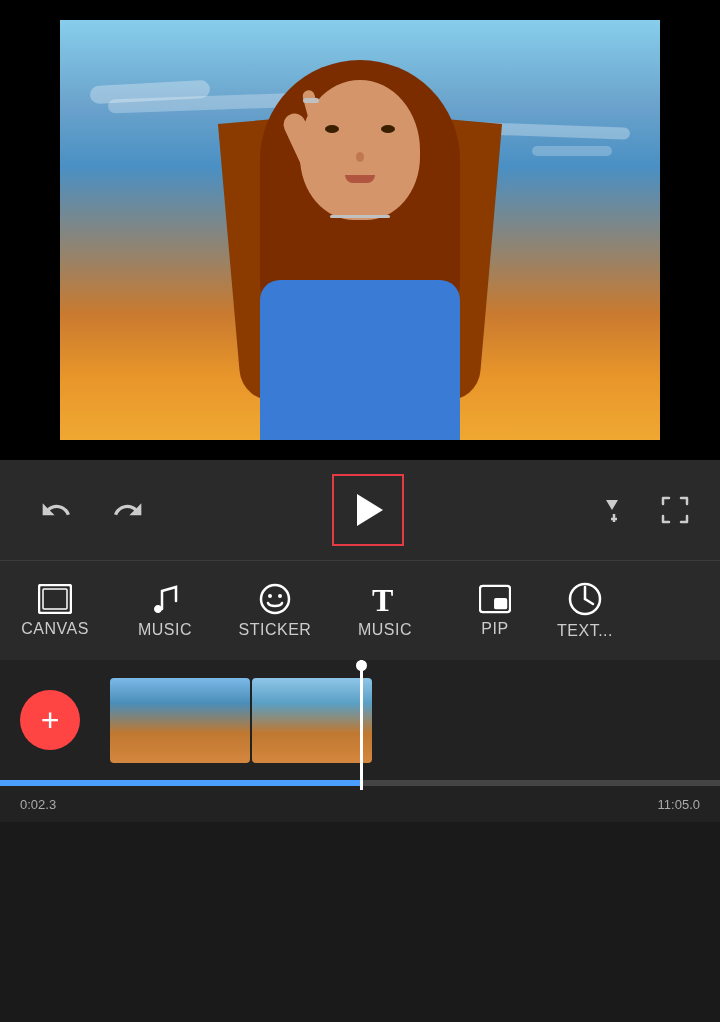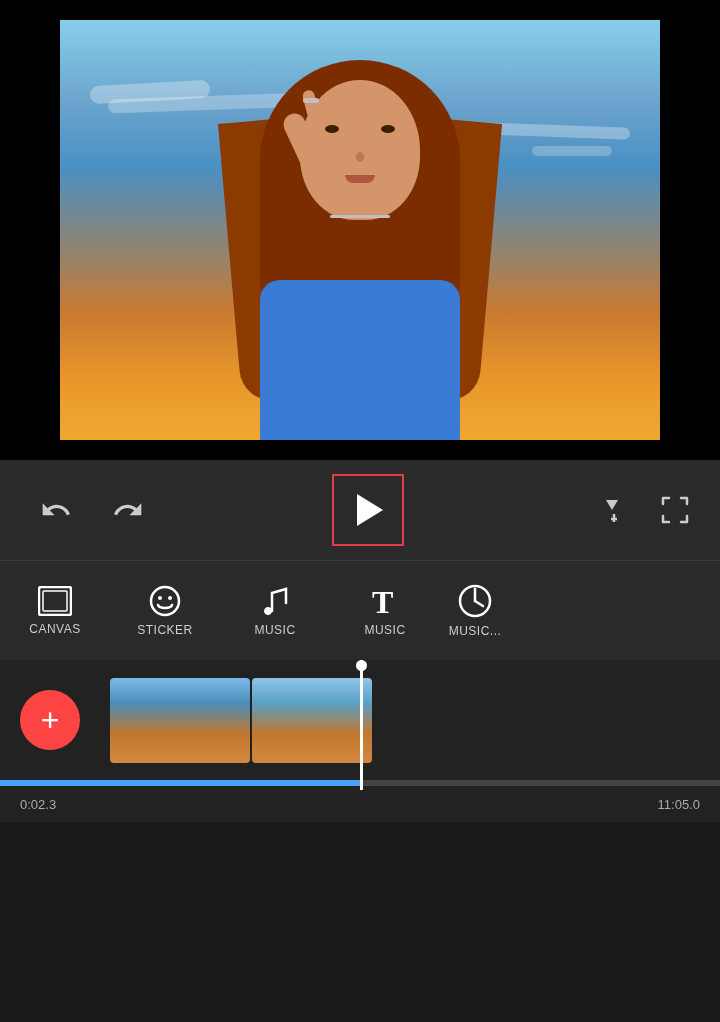--- a/index.html
+++ b/index.html
@@ -188,21 +188,21 @@
       flex-direction: column;
       align-items: center;
       justify-content: center;
       min-width: 110px;
       height: 90px;
       gap: 6px;
       cursor: pointer;
     }
 
     .tool-label {
-      font-size: 12px;
+      font-size: 16px;
       color: #ccc;
       letter-spacing: 0.5px;
       font-weight: 500;
     }
 
     
     .canvas-icon-svg {
       width: 34px;
       height: 30px;
     }
@@ -426,53 +426,60 @@
 
   <div class="tool-item">
     <svg class="canvas-icon-svg" viewBox="0 0 34 30">
       <rect x="1" y="1" width="32" height="28" rx="2" fill="none" stroke="white" stroke-width="2.5"></rect>
       <rect x="5" y="5" width="24" height="20" rx="1" fill="none" stroke="white" stroke-width="1.5"></rect>
     </svg>
     <span class="tool-label">CANVAS</span>
   </div>
 
   <div class="tool-item">
+    <svg width="30" height="32" viewBox="0 0 30 32">
+      <path d="M12 26c0 2.2-1.8 4-4 4s-4-1.8-4-4 1.8-4 4-4 4 1.8 4 4z" fill="white"></path>
+      <path d="M12 26V8l14-4v14" fill="none" stroke="white" stroke-width="2.5" stroke-linecap="round"></path>
+    </svg>
+    <span class="tool-label">MUSIC</span>
+  </div>
+
+  <div class="tool-item">
     <svg width="32" height="32" viewBox="0 0 32 32">
       <circle cx="16" cy="16" r="14" fill="none" stroke="white" stroke-width="2.5"></circle>
       <circle cx="11" cy="13" r="2" fill="white"></circle>
       <circle cx="21" cy="13" r="2" fill="white"></circle>
       <path d="M9 20c1.5 4 12.5 4 14 0" fill="none" stroke="white" stroke-width="2.5" stroke-linecap="round"></path>
     </svg>
     <span class="tool-label">STICKER</span>
   </div>
 
   <div class="tool-item">
     <svg width="30" height="32" viewBox="0 0 30 32">
-      <path d="M12 26c0 2.2-1.8 4-4 4s-4-1.8-4-4 1.8-4 4-4 4 1.8 4 4z" fill="white"></path>
-      <path d="M12 26V8l14-4v14" fill="none" stroke="white" stroke-width="2.5" stroke-linecap="round"></path>
+      <text x="2" y="28" font-size="32" font-weight="bold" fill="white" font-family="serif">T</text>
     </svg>
     <span class="tool-label">MUSIC</span>
   </div>
 
+
   <div class="tool-item">
-    <svg width="30" height="32" viewBox="0 0 30 32">
-      <text x="2" y="28" font-size="32" font-weight="bold" fill="white" font-family="serif">T</text>
-    </svg>
-    <span class="tool-label">MUSIC</span>
-  </div>
-
-
+    <svg class="pip-icon-svg" viewBox="0 0 34 30">
+      <rect x="1" y="1" width="32" height="28" rx="3" fill="none" stroke="white" stroke-width="2.5"></rect>
+      <rect x="16" y="14" width="14" height="12" rx="2" fill="white"></rect>
+    </svg>
+    <span class="tool-label">PIP</span>
+  </div>
 
   <div class="tool-item" style="min-width:70px;">
     <svg width="34" height="34" viewBox="0 0 34 34">
       <circle cx="17" cy="17" r="15" fill="none" stroke="white" stroke-width="2.5"></circle>
       <line x1="17" y1="5" x2="17" y2="17" stroke="white" stroke-width="2.5" stroke-linecap="round"></line>
       <line x1="17" y1="17" x2="25" y2="22" stroke="white" stroke-width="2.5" stroke-linecap="round"></line>
     </svg>
-    <span class="tool-label">MUSIC...</span>
+    <span class="tool-label">TEXT...</span>
   </div>
 
 </div>
 
 <div class="timeline-area">
   <div class="timeline-track">
 
     <button class="add-btn">
       <span class="add-plus">+</span>
     </button>

